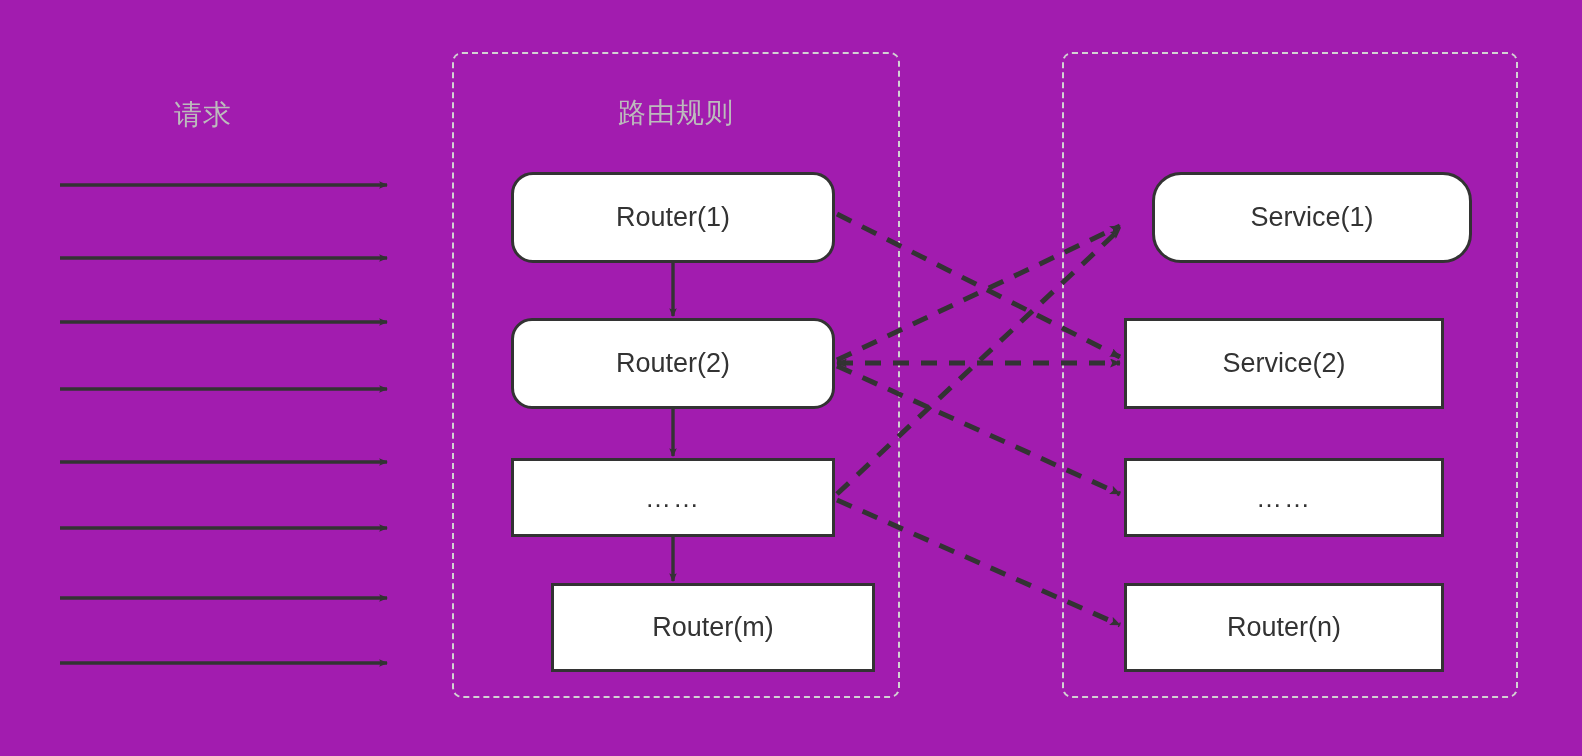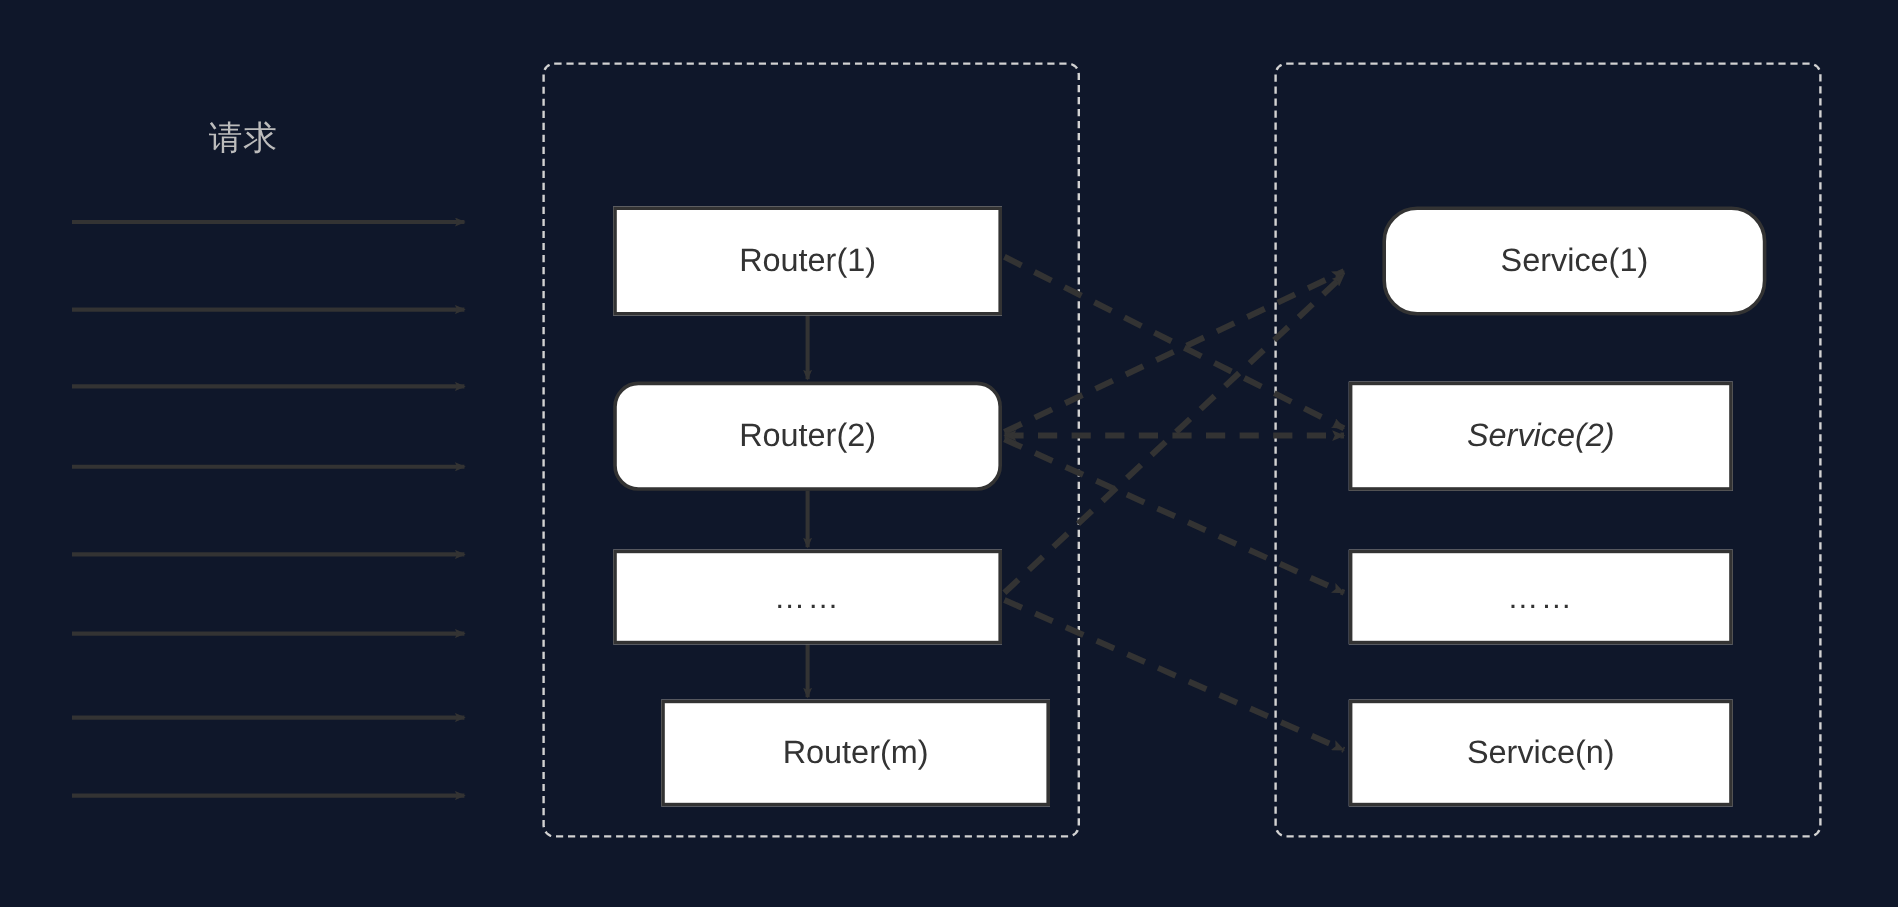--- a/index.html
+++ b/index.html
@@ -64,25 +64,26 @@
     font-size: 28px;
     line-height: 34px;
     text-align: center;
     white-space: nowrap;
     letter-spacing: 1px;
   }
 </style>
 </head>
 <body>
 
-<div id="stage" style="width: 1582px; height: 756px; background: #0f172a;">
+<div id="stage" style="width: 1582px; height: 756px; background: #a21caf;">
 
   <div class="column-label" id="requests-label" style="left: 83px; top: 98px; width: 240px; color: rgb(188, 188, 188);">请求</div>
 
   <div class="group-frame" id="group-frame-0" style="left: 452px; top: 52px; width: 448px; height: 646px; border-color: rgb(210, 210, 210);"></div>
+  <div class="group-title" id="group-title-0" style="left: 536px; top: 96px; width: 280px; color: rgb(188, 188, 188);">路由规则</div>
 
   <div class="group-frame" id="group-frame-1" style="left: 1062px; top: 52px; width: 456px; height: 646px; border-color: rgb(210, 210, 210);"></div>
 
   <svg id="edges" viewBox="0 0 1582 756" xmlns="http://www.w3.org/2000/svg">
     <defs>
       <marker id="arrow-solid" viewBox="0 0 12 10" refX="10.5" refY="5" markerWidth="9" markerHeight="7.5" orient="auto-start-reverse" markerUnits="userSpaceOnUse">
         <path d="M 0 0 L 12 5 L 0 10 L 2.4 5 Z" fill="#333333"></path>
       </marker>
       <marker id="arrow-dashed" viewBox="0 0 12 10" refX="11" refY="5" markerWidth="11" markerHeight="9" orient="auto-start-reverse" markerUnits="userSpaceOnUse">
         <path d="M 0 0 L 12 5 L 0 10 L 2.4 5 Z" fill="#333333"></path>
@@ -110,41 +111,41 @@
         <line x1="837" y1="214" x2="1120" y2="357" stroke="#333333" stroke-width="5" stroke-dasharray="16 12" stroke-linecap="butt" marker-end="url(#arrow-dashed)"></line>
         <line x1="837" y1="360" x2="1120" y2="226" stroke="#333333" stroke-width="5" stroke-dasharray="16 12" stroke-linecap="butt" marker-end="url(#arrow-dashed)"></line>
         <line x1="837" y1="363" x2="1120" y2="363" stroke="#333333" stroke-width="5" stroke-dasharray="16 12" stroke-linecap="butt" marker-end="url(#arrow-dashed)" marker-start="url(#arrow-dashed-start)"></line>
         <line x1="837" y1="366" x2="1120" y2="494" stroke="#333333" stroke-width="5" stroke-dasharray="16 12" stroke-linecap="butt" marker-end="url(#arrow-dashed)"></line>
         <line x1="837" y1="494" x2="1120" y2="229" stroke="#333333" stroke-width="5" stroke-dasharray="16 12" stroke-linecap="butt" marker-end="url(#arrow-dashed)"></line>
         <line x1="837" y1="500" x2="1120" y2="625" stroke="#333333" stroke-width="5" stroke-dasharray="16 12" stroke-linecap="butt" marker-end="url(#arrow-dashed)"></line>
       </g>
   </svg>
 
   <div id="router-nodes">
-      <div class="node-box" style="left: 511px; top: 172px; width: 324px; height: 91px; border-color: rgb(51, 51, 51); background: rgb(255, 255, 255); color: rgb(51, 51, 51);">
+      <div class="node-box" style="left: 511px; top: 172px; width: 324px; height: 91px; border-color: rgb(51, 51, 51); background: rgb(255, 255, 255); color: rgb(51, 51, 51); border-radius: 22px;">
         <span>Router(1)</span>
       </div>
       <div class="node-box" style="left: 511px; top: 318px; width: 324px; height: 91px; border-color: rgb(51, 51, 51); background: rgb(255, 255, 255); color: rgb(51, 51, 51); border-radius: 21px;">
         <span>Router(2)</span>
       </div>
       <div class="node-box ellipsis-node" style="left: 511px; top: 458px; width: 324px; height: 79px; border-color: rgb(51, 51, 51); background: rgb(255, 255, 255); color: rgb(51, 51, 51);">
         <span>……</span>
       </div>
       <div class="node-box" style="left: 511px; top: 583px; width: 324px; height: 89px; border-color: rgb(51, 51, 51); background: rgb(255, 255, 255); color: rgb(51, 51, 51); margin-left: 40px;">
         <span>Router(m)</span>
       </div>
     </div>
   <div id="service-nodes">
       <div class="node-box" style="left: 1152px; top: 172px; width: 320px; height: 91px; border-color: rgb(51, 51, 51); background: rgb(255, 255, 255); color: rgb(51, 51, 51); border-radius: 29px;">
         <span>Service(1)</span>
       </div>
-      <div class="node-box" style="left: 1124px; top: 318px; width: 320px; height: 91px; border-color: rgb(51, 51, 51); background: rgb(255, 255, 255); color: rgb(51, 51, 51); font-style: italic;">
+      <div class="node-box" style="left: 1124px; top: 318px; width: 320px; height: 91px; border-color: rgb(51, 51, 51); background: rgb(255, 255, 255); color: rgb(51, 51, 51);">
         <span>Service(2)</span>
       </div>
       <div class="node-box ellipsis-node" style="left: 1124px; top: 458px; width: 320px; height: 79px; border-color: rgb(51, 51, 51); background: rgb(255, 255, 255); color: rgb(51, 51, 51);">
         <span>……</span>
       </div>
       <div class="node-box" style="left: 1124px; top: 583px; width: 320px; height: 89px; border-color: rgb(51, 51, 51); background: rgb(255, 255, 255); color: rgb(51, 51, 51);">
-        <span>Service(n)</span>
+        <span>Router(n)</span>
       </div>
     </div>
 
 </div>
 
 </body></html>

